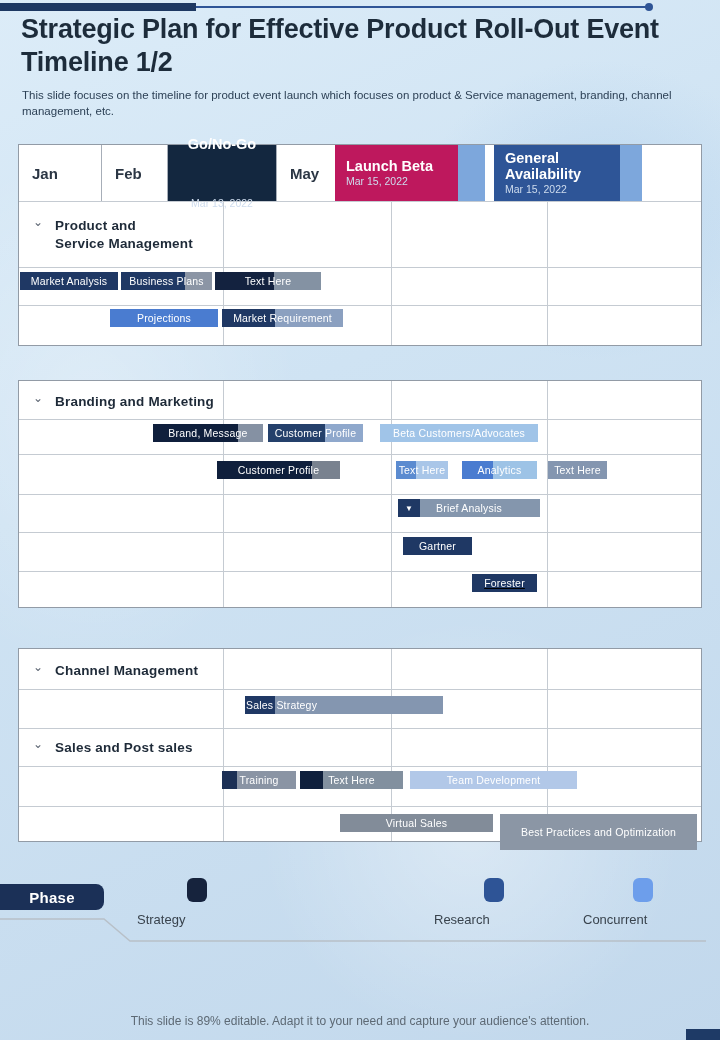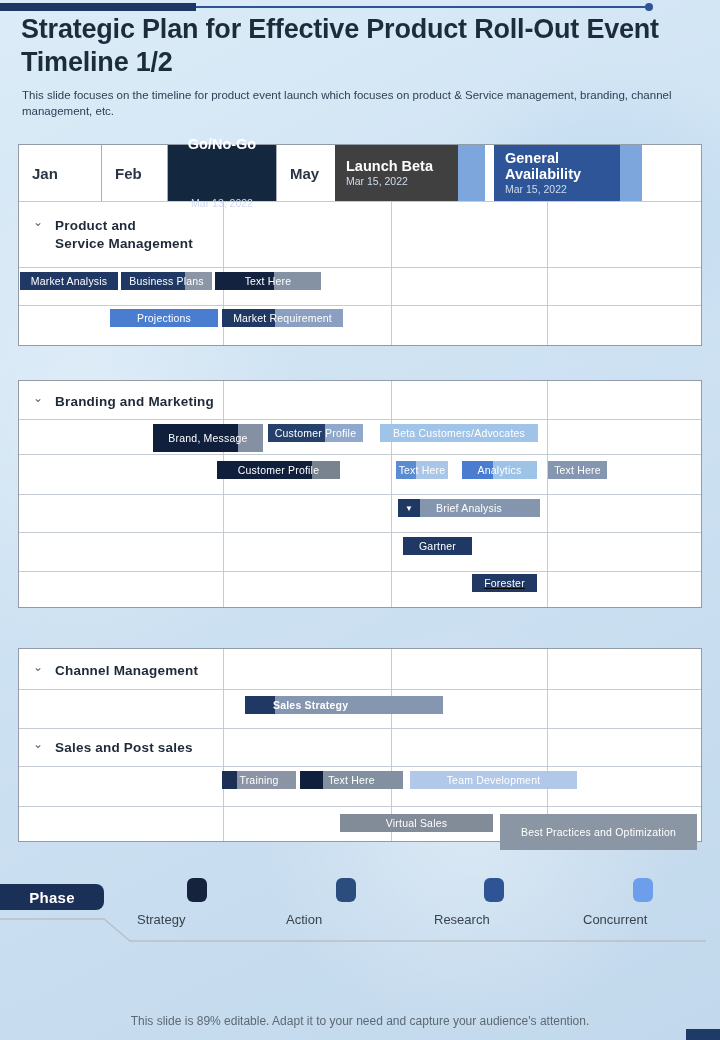--- a/index.html
+++ b/index.html
@@ -37,21 +37,21 @@
 
   .sect{position:absolute;display:flex;align-items:flex-start;padding:0 0 0 14px;box-sizing:border-box;}
   .sect .chev{font-size:12px;color:#5d6673;margin:-2px 12px 0 0;}
   .sect b{font-size:13.5px;font-weight:700;color:#1e2a38;line-height:1.35;white-space:pre-line;letter-spacing:.2px;}
 
   .bars{position:absolute;left:0;top:0;width:720px;height:1040px;pointer-events:none;}
   .bar{position:absolute;height:18px;pointer-events:auto;}
   .bar i{position:absolute;top:0;bottom:0;}
   .bar span{position:relative;z-index:2;display:flex;width:100%;height:100%;align-items:center;justify-content:center;
     color:#fff;font-size:10.5px;white-space:nowrap;letter-spacing:.2px;border-radius:9px;}
-  .bar.left span{justify-content:flex-start;padding-left:28px;box-sizing:border-box;font-weight:bold;}
+  .bar.left span{justify-content:flex-start;padding-left:1px;box-sizing:border-box;}
   .bar .bar-ic{position:absolute;z-index:2;left:0;top:0;bottom:0;display:flex;align-items:center;justify-content:center;
     color:#fff;font-size:8px;font-style:normal;font-weight:400;}
 
   .phase-badge{position:absolute;left:0;top:884px;width:104px;height:26px;background:#1b3057;
     border-radius:0 8px 8px 0;color:#fff;font-weight:700;font-size:15px;display:flex;align-items:center;justify-content:center;letter-spacing:.3px;}
   .ph-line{position:absolute;left:0;top:899px;}
   .ph-item{position:absolute;top:878px;width:120px;text-align:left;}
   .ph-marker{width:20px;height:24px;border-radius:6px;margin:0 auto;}
   .ph-label{margin-top:10px;font-size:13px;color:#39434d;}
 
@@ -81,21 +81,21 @@
       <div class="mcell" style="width:66px">
           <span>Feb</span>
         </div>
       <div class="ms center ms-cell" style="width: 108px; background: rgb(19, 39, 63);">
         <div class="ms-label">Go/No-Go</div>
         <div class="ms-date">Mar 13, 2022</div>
       </div>
       <div class="mcell" style="width:59px;border-left:1px solid #a7aeb8;border-right:none">
           <span>May</span>
         </div>
-      <div class="ms left ms-cell" style="width: 123px; background: #404040;">
+      <div class="ms left ms-cell" style="width: 123px; background: #be185d;">
         <div class="ms-label">Launch Beta</div>
         <div class="ms-date">Mar 15, 2022</div>
       </div>
       <div class="strip strip-cell" style="width: 27px; background: rgb(125, 167, 220);"></div>
       <div class="spacer" style="width:9px"></div>
       <div class="ms left ms-cell" style="width: 126px; background: rgb(46, 85, 151);">
         <div class="ms-label" style="padding-right:14px">General Availability</div>
         <div class="ms-date">Mar 15, 2022</div>
       </div>
       <div class="strip strip-cell" style="width: 22px; background: rgb(125, 167, 220);"></div>
@@ -164,21 +164,21 @@
       </div>
       <div class="bar" style="left: 110px; top: 309px; width: 108px; height: 18px;">
         <i style="left: 0px; width: 108px; background: rgb(74, 124, 208);"></i>
         <span>Projections</span>
       </div>
       <div class="bar" style="left: 222px; top: 309px; width: 121px; height: 18px;">
         <i style="left: 0px; width: 53px; background: rgb(31, 56, 100);"></i>
         <i style="left: 53px; width: 68px; background: rgb(139, 160, 192);"></i>
         <span>Market Requirement</span>
       </div>
-      <div class="bar" style="left: 153px; top: 424px; width: 110px; height: 28px;">
+      <div class="bar" style="left: 153px; top: 424px; width: 110px; height: 18px;">
         <i style="left: 0px; width: 85px; background: rgb(15, 31, 60);"></i>
         <i style="left: 85px; width: 25px; background: rgb(133, 145, 163);"></i>
         <span>Brand, Message</span>
       </div>
       <div class="bar" style="left: 268px; top: 424px; width: 95px; height: 18px;">
         <i style="left: 0px; width: 57px; background: rgb(36, 64, 107);"></i>
         <i style="left: 57px; width: 38px; background: rgb(143, 168, 204);"></i>
         <span>Customer Profile</span>
       </div>
       <div class="bar" style="left: 380px; top: 424px; width: 158px; height: 18px; box-shadow: rgb(111, 155, 210) 0px 0px 0px 1px inset;">
@@ -250,24 +250,20 @@
   <div class="phase-badge">
     <span>Phase</span>
   </div>
   <svg class="ph-line" width="720" height="60">
     <polyline points="0,20 104,20 130,42 706,42" fill="none" stroke="#b8c0c8" stroke-width="1.5"></polyline>
   </svg>
   <div class="ph-item" style="left:137px">
     <div class="ph-marker" style="background: rgb(22, 35, 61);"></div>
     <div class="ph-label">Strategy</div>
   </div>
-  <div class="ph-item" style="left:286px">
-    <div class="ph-marker" style="background: rgb(43, 77, 126);"></div>
-    <div class="ph-label">Action</div>
-  </div>
   <div class="ph-item" style="left:434px">
     <div class="ph-marker" style="background: rgb(46, 84, 150);"></div>
     <div class="ph-label">Research</div>
   </div>
   <div class="ph-item" style="left:583px">
     <div class="ph-marker" style="background: rgb(109, 158, 235);"></div>
     <div class="ph-label">Concurrent</div>
   </div>
 
   <div class="footer">This slide is 89% editable. Adapt it to your need and capture your audience's attention.</div>

